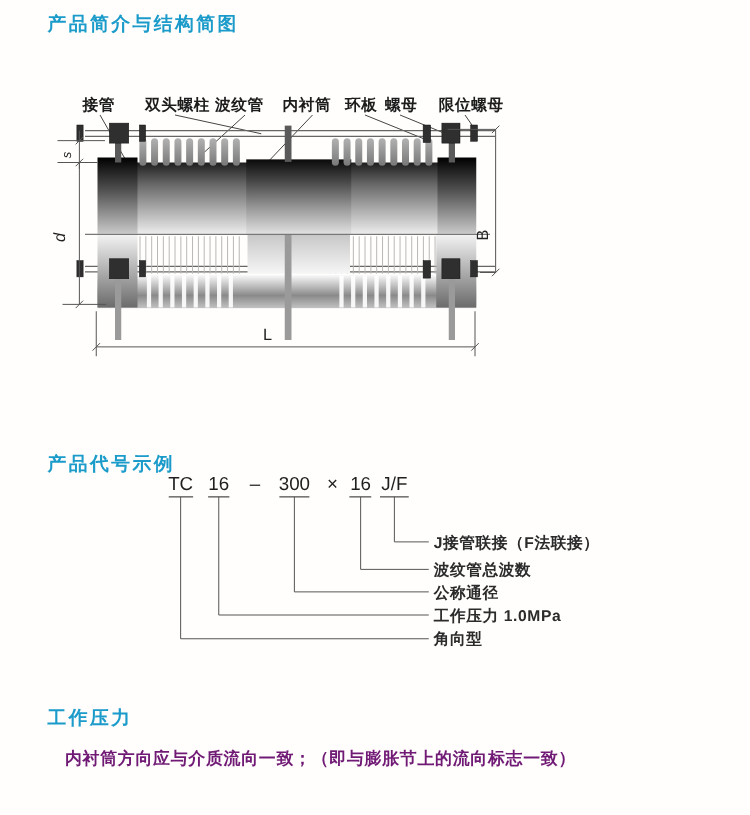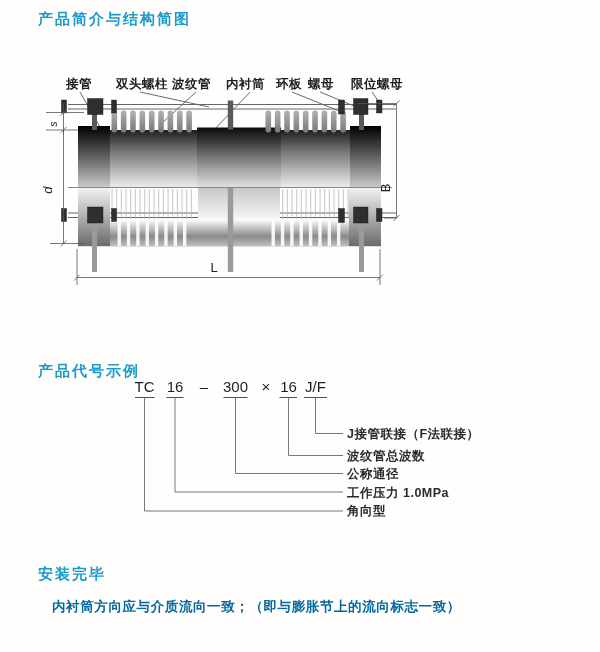--- a/index.html
+++ b/index.html
@@ -13,21 +13,21 @@
   .section-title{
     position:absolute;left:38px;
     font-size:15px;font-weight:bold;color:var(--accent,#1b9bca);
     letter-spacing:2px;
   }
   #title-1{top:10px;}
   #title-2{top:348px;margin-top:14px;}
   #title-3{top:565px;}
   .install-line{
     position:absolute;left:52px;width:520px;
-    font-size:13.5px;font-weight:600;color:#0369a1;
+    font-size:13.5px;font-weight:600;color:#701a75;
     letter-spacing:0.6px;
     font-family:Liberation Serif, serif;
   }
   #install-line-1{top:598px;}
   #install-line-2{top:622px;}
   svg{position:absolute;left:0;}
   #diagram-svg{top:0;}
   #code-svg{top:0;}
   svg text{font-family:"Liberation Sans", sans-serif;}
   .serif{font-family:"Liberation Serif", serif;}
@@ -274,16 +274,16 @@
     </g>
     <g font-size="12.5" font-weight="600" fill="#2b2b2b" letter-spacing="0.5">
       <text x="347" y="438">J接管联接（F法联接）</text>
       <text x="347" y="460">波纹管总波数</text>
       <text x="347" y="478">公称通径</text>
       <text x="347" y="496.5">工作压力 1.0MPa</text>
       <text x="347" y="515">角向型</text>
     </g>
   </svg>
 
-  <div class="section-title" id="title-3">安装完毕</div>
+  <div class="section-title" id="title-3">工作压力</div>
 
   <div class="install-line" id="install-line-1">内衬筒方向应与介质流向一致；（即与膨胀节上的流向标志一致）</div>
 </div>
 
 </body></html>

